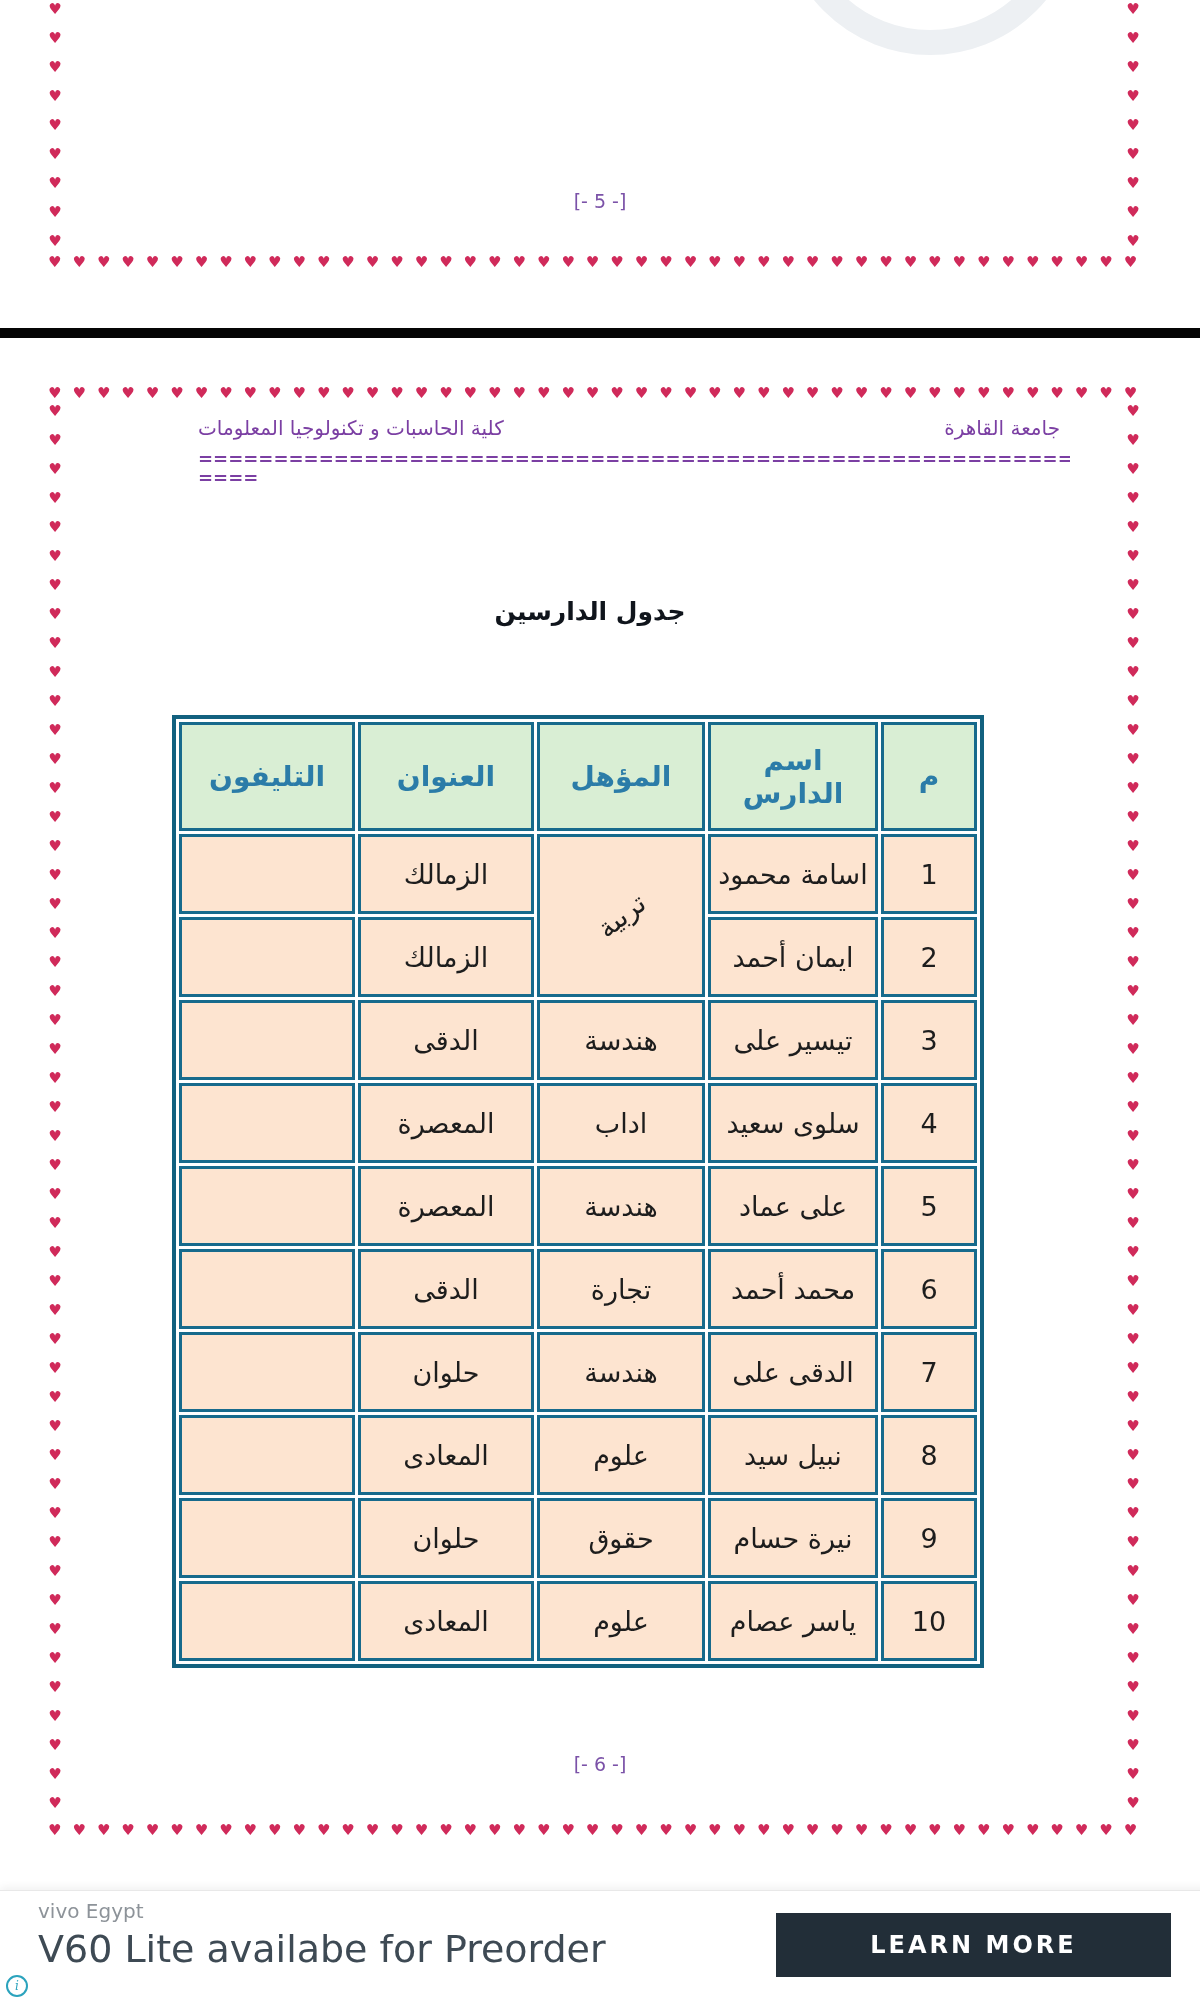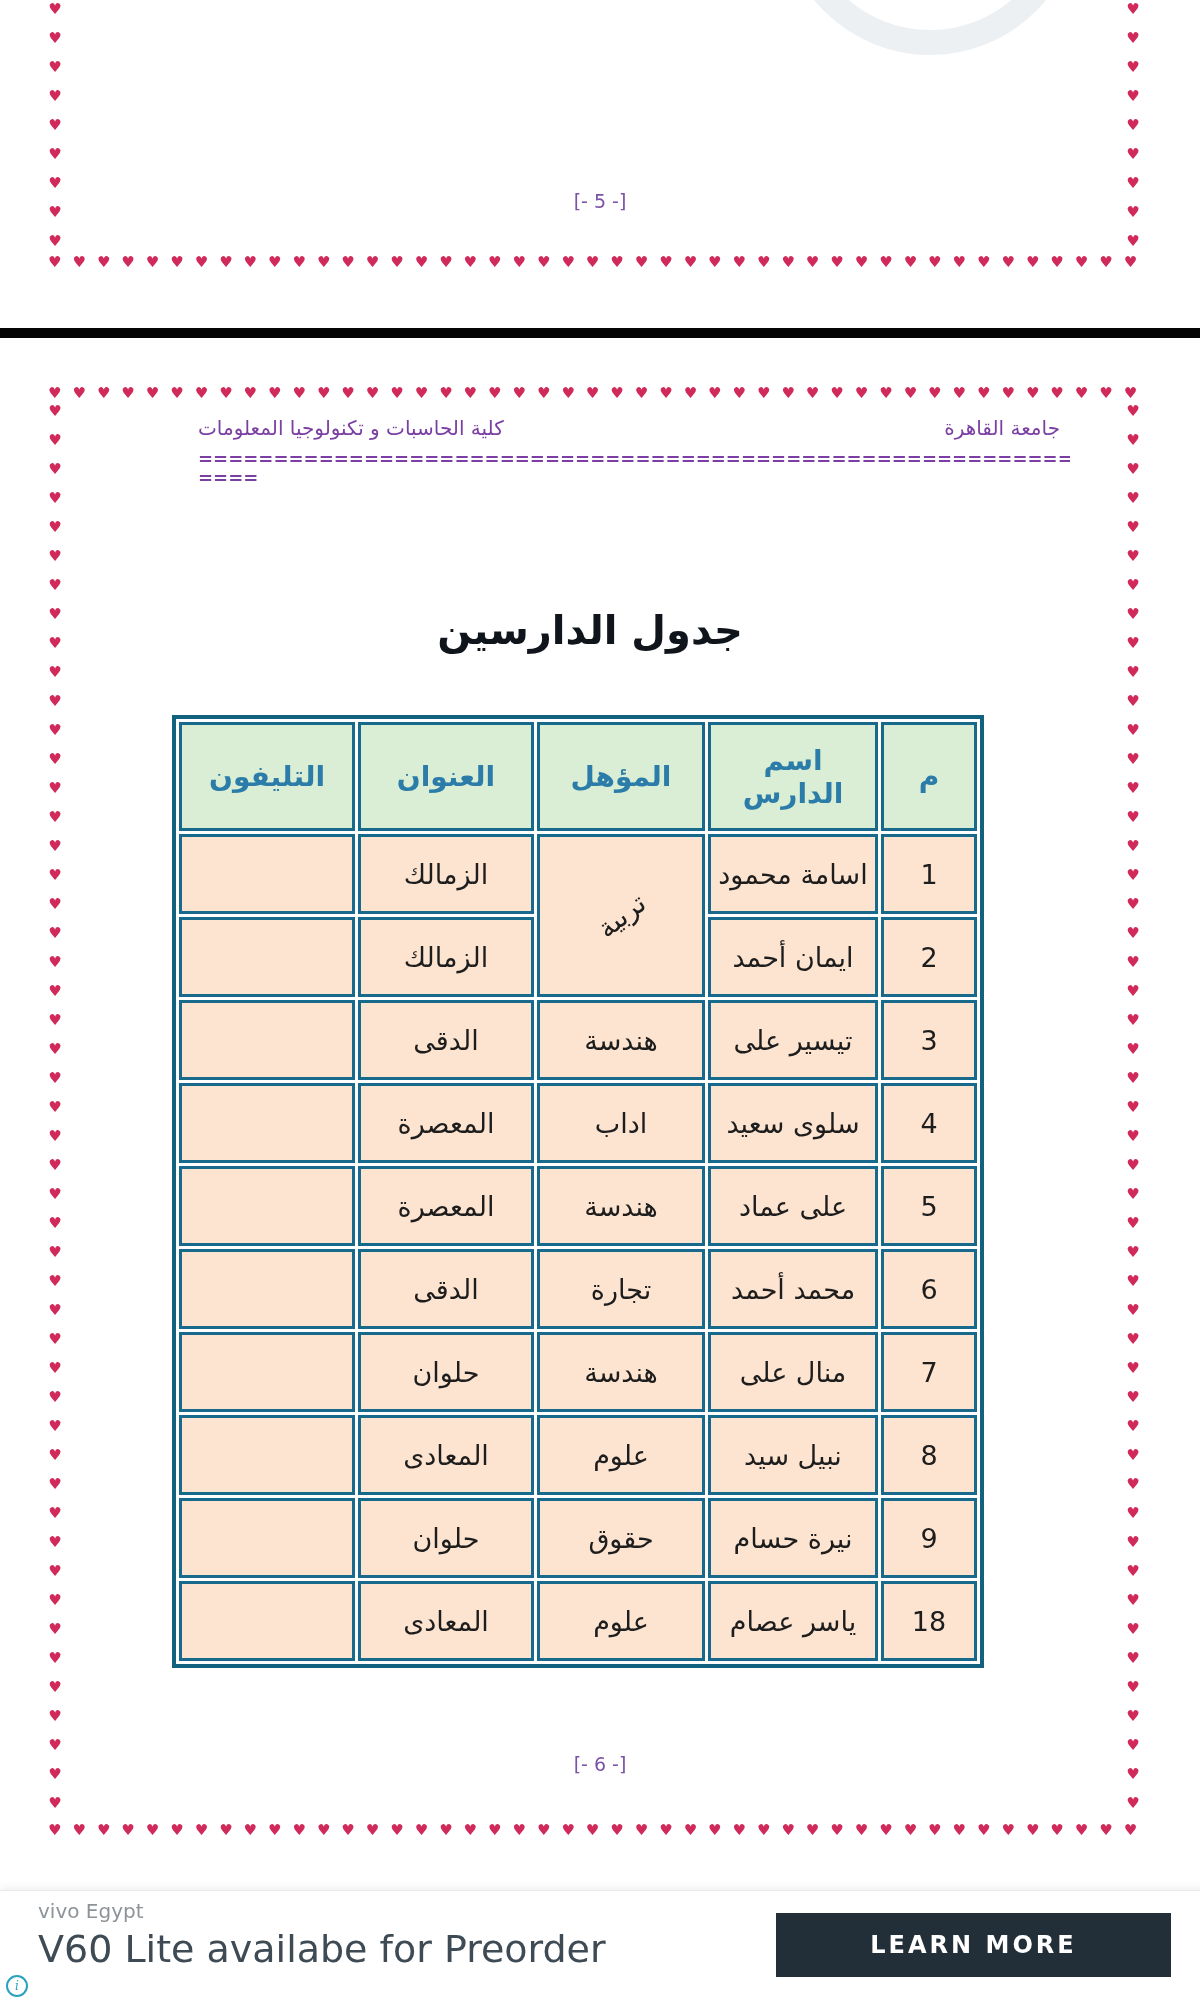--- a/index.html
+++ b/index.html
@@ -33,21 +33,21 @@
   .p6-left{left:44px;top:64px;height:1418px;}
   .p6-right{left:1122px;top:64px;height:1418px;}
 
   .hdr-right{position:absolute;top:78px;right:140px;color:var(--purple,#7b3fa3);font-size:20px;direction:rtl;}
   .hdr-left{position:absolute;top:78px;left:198px;color:var(--purple,#7b3fa3);font-size:20px;direction:rtl;}
   .sep{position:absolute;left:198px;color:var(--purple,#7b3fa3);font-size:18px;font-weight:bold;
        white-space:nowrap;overflow:hidden;line-height:18px;}
   .sep1{top:112px;width:872px;}
   .sep2{top:131px;width:60px;}
   .doc-title{position:absolute;top:242px;left:0;width:1180px;text-align:center;direction:rtl;
-       font-size:40px;font-weight:bold;color:#10151c;}
+       font-size:25px;font-weight:bold;color:#10151c;}
   .p6-label{top:1415px;}
 
   
   .tbl-wrap{position:absolute;left:172px;top:377px;}
   table.students{border-collapse:separate;border-spacing:3px;background:#fff;
        border:4px solid var(--table-border-outer,#12617f);table-layout:fixed;direction:rtl;}
   .students th,.students td{border:3px solid var(--table-border,#176a8c);text-align:center;
        vertical-align:middle;padding:0 4px;overflow:hidden;}
   .students th{background:var(--th-bg,#d9eed4);color:var(--th-text,#2b7ca8);
        font-weight:bold;font-size:28px;height:103px;}
@@ -151,41 +151,41 @@
             </tr>
             <tr>
               <td>6</td>
               <td>محمد أحمد</td>
               <td>تجارة</td>
               <td>الدقى</td>
               <td></td>
             </tr>
             <tr>
               <td>7</td>
-              <td>منال على</td>
+              <td>الدقى على</td>
               <td>هندسة</td>
               <td>حلوان</td>
               <td></td>
             </tr>
             <tr>
               <td>8</td>
               <td>نبيل سيد</td>
               <td>علوم</td>
               <td>المعادى</td>
               <td></td>
             </tr>
             <tr>
               <td>9</td>
               <td>نيرة حسام</td>
               <td>حقوق</td>
               <td>حلوان</td>
               <td></td>
             </tr>
             <tr>
-              <td>18</td>
+              <td>10</td>
               <td>ياسر عصام</td>
               <td>علوم</td>
               <td>المعادى</td>
               <td></td>
             </tr>
           </tbody>
       </table>
     </div>
 
     <div class="page-label p6-label">[- 6 -]</div>

